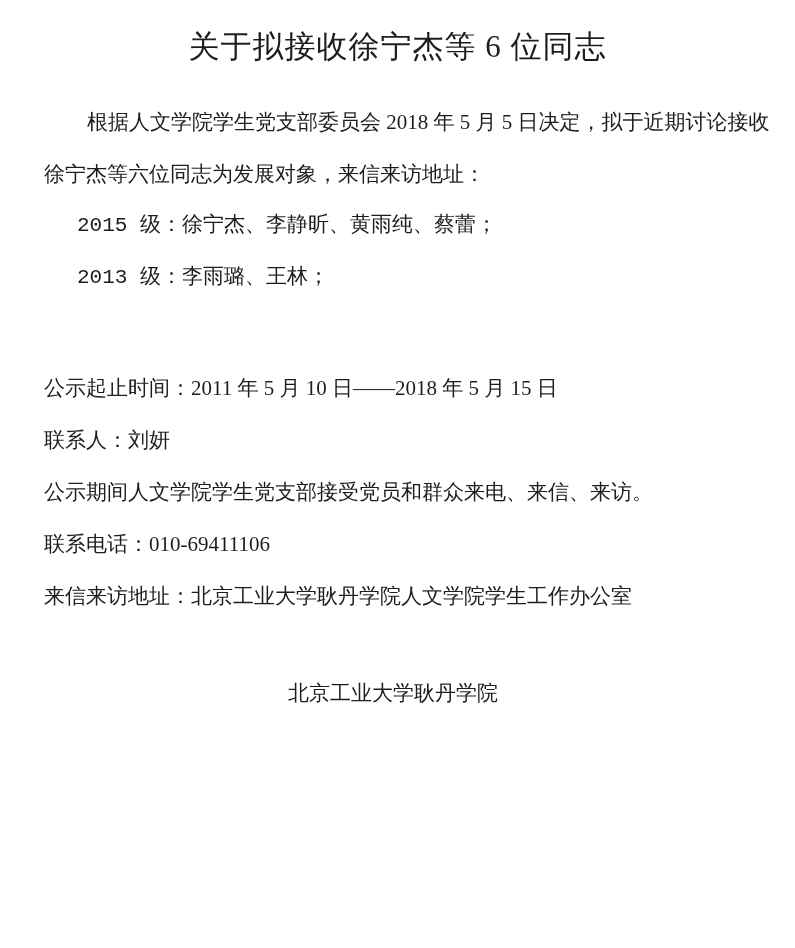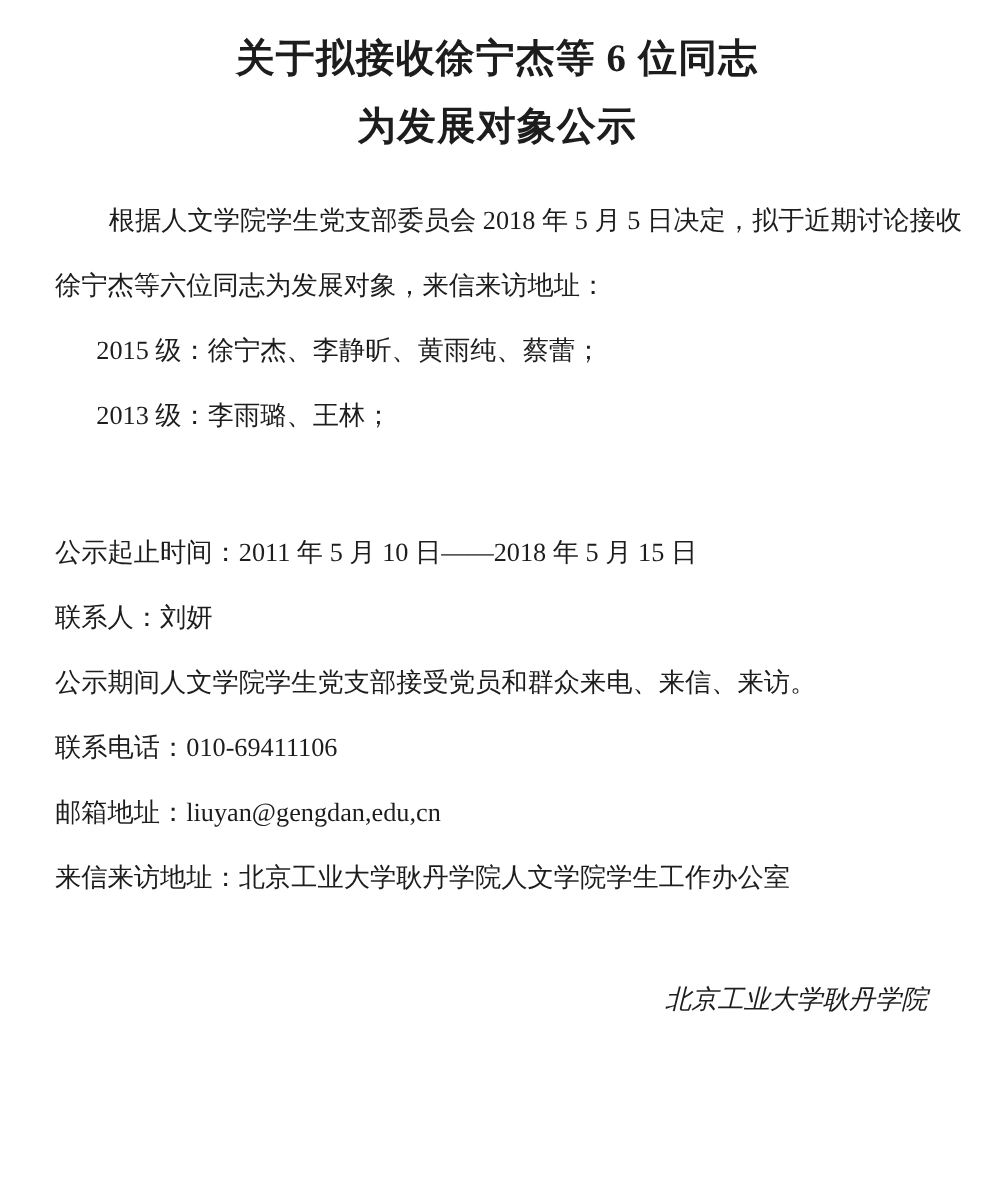--- a/index.html
+++ b/index.html
@@ -18,82 +18,80 @@
     position: relative;
     width: 795px;
     height: 948px;
     box-sizing: border-box;
     background: #ffffff;
   }
   .doc-title {
     margin: 0;
     padding-top: 20px;
     text-align: center;
-    font-weight: bold;
+    font-weight: normal;
     font-size: 31px;
     line-height: 54px;
     letter-spacing: 1px;
   }
   .doc-title .title-line {
     display: block;
   }
   .doc-body {
     margin: 22px 48px 0 44px;
     font-size: 21px;
     line-height: 52px;
   }
   .line {
     white-space: nowrap;
   }
   .first-indent {
     text-indent: 43px;
   }
   .list-indent {
     padding-left: 33px;
+    font-family: Liberation Mono, monospace;
   }
   .spacer-large {
     height: 58px;
   }
   .spacer-small {
     height: 45px;
   }
   .signature-block {
-    text-align: right;
+    text-align: center;
     padding-right: 5px;
-    font-style: italic;
   }
   .signature-date {
     padding-right: 42px;
   }
 </style>
 </head>
 <body>
 
 <div class="page">
 
   <h1 class="doc-title">
     <span class="title-line">关于拟接收徐宁杰等 6 位同志</span>
-    <span class="title-line">为发展对象公示</span>
   </h1>
 
   <div class="doc-body">
 
     <div class="line first-indent">根据人文学院学生党支部委员会 2018 年 5 月 5 日决定，拟于近期讨论接收</div>
     <div class="line">徐宁杰等六位同志为发展对象，来信来访地址：</div>
 
     <div class="line list-indent">2015 级：徐宁杰、李静昕、黄雨纯、蔡蕾；</div>
     <div class="line list-indent">2013 级：李雨璐、王林；</div>
 
     <div class="spacer-large"></div>
 
     <div class="line">公示起止时间：2011 年 5 月 10 日——2018 年 5 月 15 日</div>
     <div class="line">联系人：刘妍</div>
     <div class="line">公示期间人文学院学生党支部接受党员和群众来电、来信、来访。</div>
     <div class="line">联系电话：010-69411106</div>
-    <div class="line">邮箱地址：liuyan@gengdan,edu,cn</div>
     <div class="line">来信来访地址：北京工业大学耿丹学院人文学院学生工作办公室</div>
 
     <div class="spacer-small"></div>
 
     <div class="signature-block">
       <div class="line">北京工业大学耿丹学院</div>
     </div>
 
   </div>
 </div>

